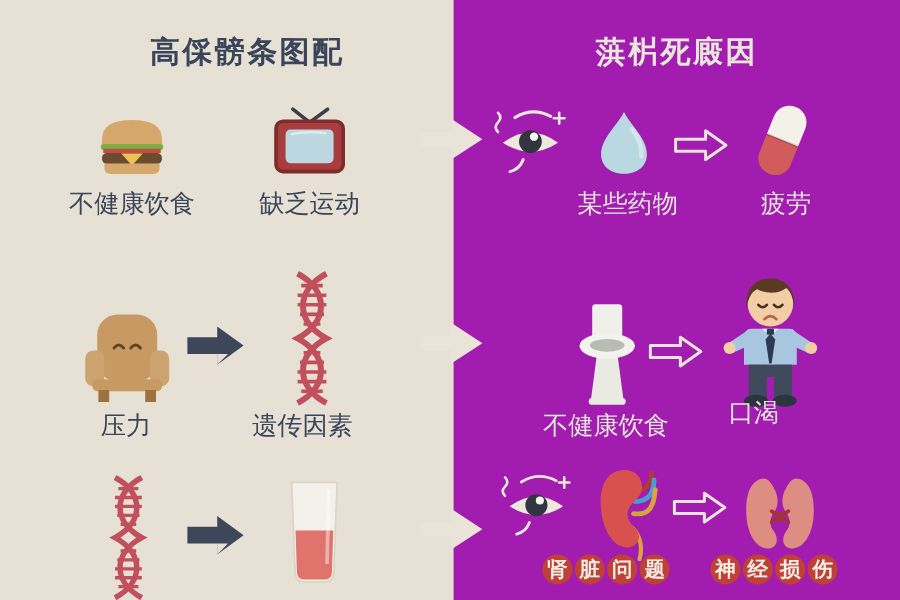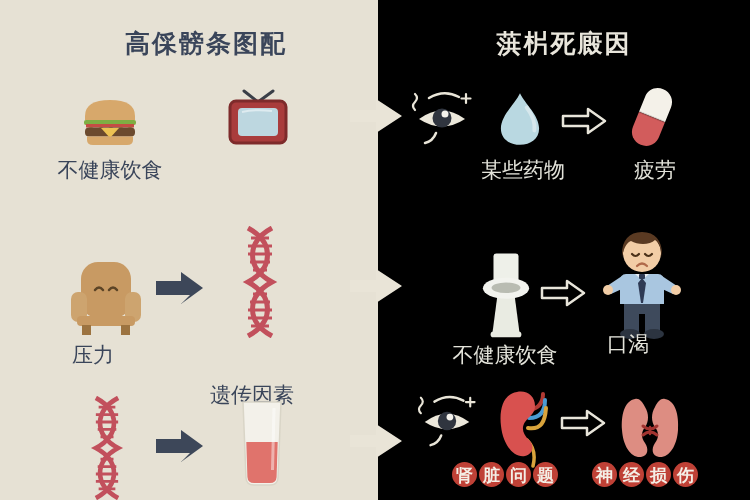--- a/index.html
+++ b/index.html
@@ -2,21 +2,21 @@
 <html><head>
 <meta charset="utf-8">
 <style>
   html,body { margin:0; padding:0; background:#fff; }
   .stage {
     position:relative; width:750px; height:500px; overflow:hidden;
     font-family:"DejaVu Sans","Liberation Sans",sans-serif;
   }
   .panel { position:absolute; top:0; height:500px; }
   .panel.left  { left:0;   width:412px; background:#e6e1d4; }
-  .panel.right { left:378px; width:372px; background:#000000; }
+  .panel.right { left:378px; width:372px; background:#a21caf; }
 
   .title {
     position:absolute; left:0; width:100%; top:27px; text-align:center;
     font-size:25px; font-weight:bold; letter-spacing:2px;
   }
   .panel.left  .title { color:#3a455a; }
   .panel.right .title { color:#e9e6dc; }
 
   .icon { position:absolute; line-height:0; }
   .label {
@@ -60,20 +60,21 @@
     </div>
     <div class="icon" style="left:227px; top:88px;">
       <svg width="62" height="58" viewBox="0 0 62 58">
         <path d="M31,14 L17,3 M31,14 L46,3" stroke="#3a3f48" stroke-width="3" stroke-linecap="round" fill="none"></path>
         <rect x="3" y="13" width="56" height="42" rx="6" fill="#a93c3c" stroke="#7e2b2b" stroke-width="3"></rect>
         <rect x="11" y="20" width="40" height="28" rx="4" fill="#bdd7e0"></rect>
         <path d="M15,24 Q28,21 45,23" stroke="#ffffff" stroke-width="2" opacity="0.5" fill="none"></path>
       </svg>
     </div>
     <div class="label" style="left:25px; top:156px;">不健康饮食</div>
+    <div class="label" style="left:173px; top:156px;">缺乏运动</div>
 
     <div class="icon" style="left:68px; top:256px;">
       <svg width="76" height="80" viewBox="0 0 76 80">
         <rect x="13" y="6" width="50" height="56" rx="17" fill="#c89a63"></rect>
         <path d="M27,34 q4,-5 8,0 M41,34 q4,-5 8,0" stroke="#5c4426" stroke-width="2.5" fill="none" stroke-linecap="round"></path>
         <rect x="3" y="36" width="16" height="30" rx="7" fill="#cda46f"></rect>
         <rect x="57" y="36" width="16" height="30" rx="7" fill="#cda46f"></rect>
         <rect x="9" y="60" width="58" height="10" rx="4" fill="#c89a63"></rect>
         <rect x="14" y="69" width="9" height="10" fill="#9c7340"></rect>
         <rect x="53" y="69" width="9" height="10" fill="#9c7340"></rect>
@@ -85,22 +86,22 @@
         <polygon points="25,25 34,25 25,34" fill="#e6e1d4"></polygon>
       </svg>
     </div>
     <div class="icon" style="left:238px; top:226px;">
       <svg width="44" height="112" viewBox="0 0 44 112">
         <path d="M10,2 C36,16 36,42 10,56 C36,70 36,96 10,110" stroke="#c2505c" stroke-width="5" fill="none"></path>
         <path d="M34,2 C8,16 8,42 34,56 C8,70 8,96 34,110" stroke="#c2505c" stroke-width="5" fill="none"></path>
         <path d="M13,12 h18 M10,20 h24 M10,28 h24 M12,36 h20 M15,44 h14 M15,68 h14 M12,76 h20 M10,84 h24 M10,92 h24 M13,100 h18" stroke="#c2505c" stroke-width="3" fill="none"></path>
       </svg>
     </div>
-    <div class="label" style="left:8px; top:341px;">压力</div>
-    <div class="label" style="left:167px; top:341px;margin-top:40px;">遗传因素</div>
+    <div class="label" style="left:20px; top:341px;">压力</div>
+    <div class="label" style="left:167px; top:341px;">遗传因素</div>
 
     <div class="icon" style="left:85px; top:396px;">
       <svg width="44" height="104" viewBox="0 0 44 112">
         <path d="M10,2 C36,16 36,42 10,56 C36,70 36,96 10,110" stroke="#c2505c" stroke-width="5" fill="none"></path>
         <path d="M34,2 C8,16 8,42 34,56 C8,70 8,96 34,110" stroke="#c2505c" stroke-width="5" fill="none"></path>
         <path d="M13,12 h18 M10,20 h24 M10,28 h24 M12,36 h20 M15,44 h14 M15,68 h14 M12,76 h20 M10,84 h24 M10,92 h24 M13,100 h18" stroke="#c2505c" stroke-width="3" fill="none"></path>
       </svg>
     </div>
     <div class="icon" style="left:156px; top:428px;">
       <svg width="50" height="36" viewBox="0 0 50 36">

